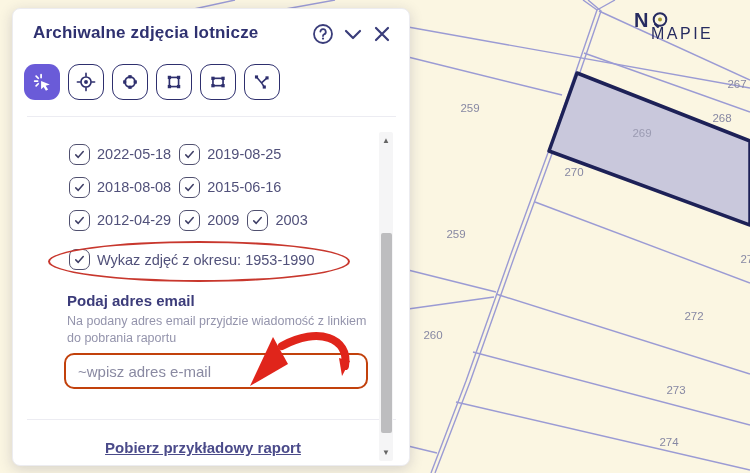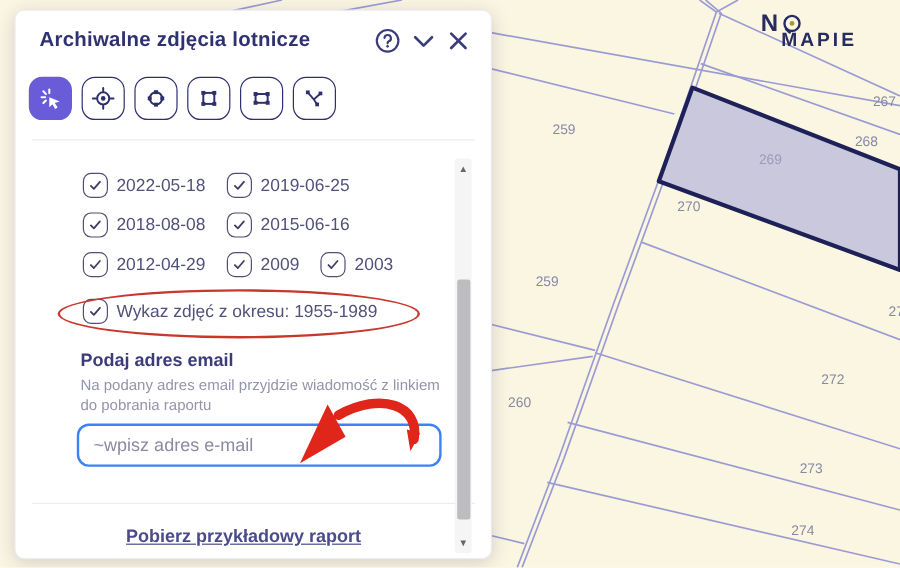--- a/index.html
+++ b/index.html
@@ -9,54 +9,54 @@
     background:#FBF6E2;
   }
   
   #map{position:absolute;left:0;top:0;width:750px;height:473px;}
   .plabel{font-family:"Liberation Sans",sans-serif;font-size:11.5px;fill:#8788A3;text-anchor:middle;}
   .plabel.sel{fill:#9B9BB2;}
   
   #logo{position:absolute;left:634px;top:10px;width:110px;height:44px;color:#262B60;line-height:1;}
   #logo .l1{font-size:20px;font-weight:bold;letter-spacing:1px;display:flex;align-items:center;}
   #logo .l1 svg{margin-left:1px;}
-  #logo .l2{font-size:16px;font-weight:bold;letter-spacing:2.5px;margin-left:17px;margin-top:-4px;}
+  #logo .l2{font-size:16px;font-weight:normal;letter-spacing:2.5px;margin-left:17px;margin-top:-4px;}
   
   #panel{
     position:absolute;left:12px;top:8px;width:396px;height:456px;
     background:#fff;border:1px solid #ECECF0;border-radius:8px;
     box-shadow:0 3px 14px rgba(40,40,90,.18);
   }
   #panel-title{position:absolute;left:20px;top:14px;font-size:17px;font-weight:bold;color:#2F3170;letter-spacing:.2px;}
   .hdr-btn{position:absolute;background:none;border:none;padding:0;cursor:pointer;color:#3A3D7A;}
   #help-btn{left:299px;top:14px;width:22px;height:22px;}
   #collapse-btn{left:329px;top:18px;width:22px;height:16px;}
   #close-btn{left:359px;top:15px;width:20px;height:20px;}
   
   #toolbar{position:absolute;left:11px;top:55px;height:36px;display:flex;gap:8px;}
   .tool{width:36px;height:36px;border:1.6px solid #2E2F6E;border-radius:11px;background:#fff;
         display:flex;align-items:center;justify-content:center;padding:0;cursor:pointer;box-sizing:border-box;}
   .tool.active{background:#6A5BD8;border:none;}
   .divider{position:absolute;left:14px;width:369px;height:1px;background:#ECECF2;}
   #div1{top:107px;} #div2{top:410px;}
   
   #date-list{position:absolute;left:56px;top:134px;}
-  .chk-row{display:flex;gap:18px;height:22px;margin-bottom:11px;align-items:flex-end;}
+  .chk-row{display:flex;gap:8px;height:22px;margin-bottom:11px;align-items:center;}
   .chk-item{display:flex;align-items:center;gap:7px;cursor:pointer;}
   .chk{width:21px;height:21px;border:1.6px solid #50506F;border-radius:7px;background:#fff;
        display:flex;align-items:center;justify-content:center;box-sizing:border-box;flex:0 0 auto;}
   .chk-label{font-size:14.5px;color:#51517A;white-space:nowrap;}
   #report-row{position:absolute;left:56px;top:240px;height:22px;}
   #highlight-ellipse{position:absolute;left:35px;top:232px;width:298px;height:37px;
        border:2.5px solid #C8372D;border-radius:50%;pointer-events:none;z-index:4;}
   
   #email-heading{position:absolute;left:54px;top:283px;font-size:15px;font-weight:bold;color:#3C3C7A;}
   #email-desc{position:absolute;left:54px;top:304px;width:300px;font-size:12.5px;line-height:1.35;color:#9494AC;}
   #email-input{position:absolute;left:51px;top:344px;width:304px;height:36px;box-sizing:border-box;
-       border:2px solid #3b82f6;border-radius:10px;padding:0 12px;font-size:15px;color:#33335C;
+       border:2px solid #c2410c;border-radius:10px;padding:0 12px;font-size:15px;color:#33335C;
        font-family:"Liberation Sans",sans-serif;background:#fff;}
   #email-input::placeholder{color:#8A8AA2;opacity:1;}
   #arrow-annot{position:absolute;left:223px;top:315px;width:120px;height:78px;pointer-events:none;z-index:5;}
   #footer-link{position:absolute;left:0;top:430px;width:380px;text-align:center;font-weight:bold;}
   #footer-link a{font-size:15px;color:#4B4B8A;text-decoration:underline;cursor:pointer;}
   
   #sb-track{position:absolute;left:366px;top:123px;width:14px;height:329px;background:#F5F5F6;border-radius:2px;}
   #sb-up,#sb-down{position:absolute;left:0;width:14px;height:13px;font-size:8px;color:#666;
        display:flex;align-items:center;justify-content:center;cursor:pointer;}
   #sb-up{top:2px;} #sb-down{bottom:2px;}
@@ -201,21 +201,21 @@
             </svg>
           </span>
           <span class="chk-label">2022-05-18</span>
         </label>
         <label class="chk-item">
           <span class="chk">
             <svg width="15" height="15" viewBox="0 0 20 20">
               <path d="M5 10.5 l3.3 3.3 L15 6" fill="none" stroke="#3F3F66" stroke-width="2" stroke-linecap="round" stroke-linejoin="round"></path>
             </svg>
           </span>
-          <span class="chk-label">2019-06-25</span>
+          <span class="chk-label">2019-08-25</span>
         </label>
       </div>
       <div class="chk-row">
         <label class="chk-item">
           <span class="chk">
             <svg width="15" height="15" viewBox="0 0 20 20">
               <path d="M5 10.5 l3.3 3.3 L15 6" fill="none" stroke="#3F3F66" stroke-width="2" stroke-linecap="round" stroke-linejoin="round"></path>
             </svg>
           </span>
           <span class="chk-label">2018-08-08</span>
@@ -257,21 +257,21 @@
       </div>
     </div>
 
   <div id="report-row">
     <label class="chk-item">
       <span class="chk">
         <svg width="15" height="15" viewBox="0 0 20 20">
             <path d="M5 10.5 l3.3 3.3 L15 6" fill="none" stroke="#3F3F66" stroke-width="2" stroke-linecap="round" stroke-linejoin="round"></path>
           </svg>
       </span>
-      <span class="chk-label">Wykaz zdjęć z okresu: 1955-1989</span>
+      <span class="chk-label">Wykaz zdjęć z okresu: 1953-1990</span>
     </label>
   </div>
   <div id="highlight-ellipse" style="border-color: rgb(200, 55, 45);"></div>
 
   <div id="email-heading">Podaj adres email</div>
   <div id="email-desc">Na podany adres email przyjdzie wiadomość z linkiem do pobrania raportu</div>
   <input id="email-input" type="text" placeholder="~wpisz adres e-mail" style="">
 
   <svg id="arrow-annot" viewBox="0 0 120 78">
     <path d="M109,42 C114,14 82,2 46,22" fill="none" stroke="#E0251B" stroke-width="8" stroke-linecap="round"></path>

